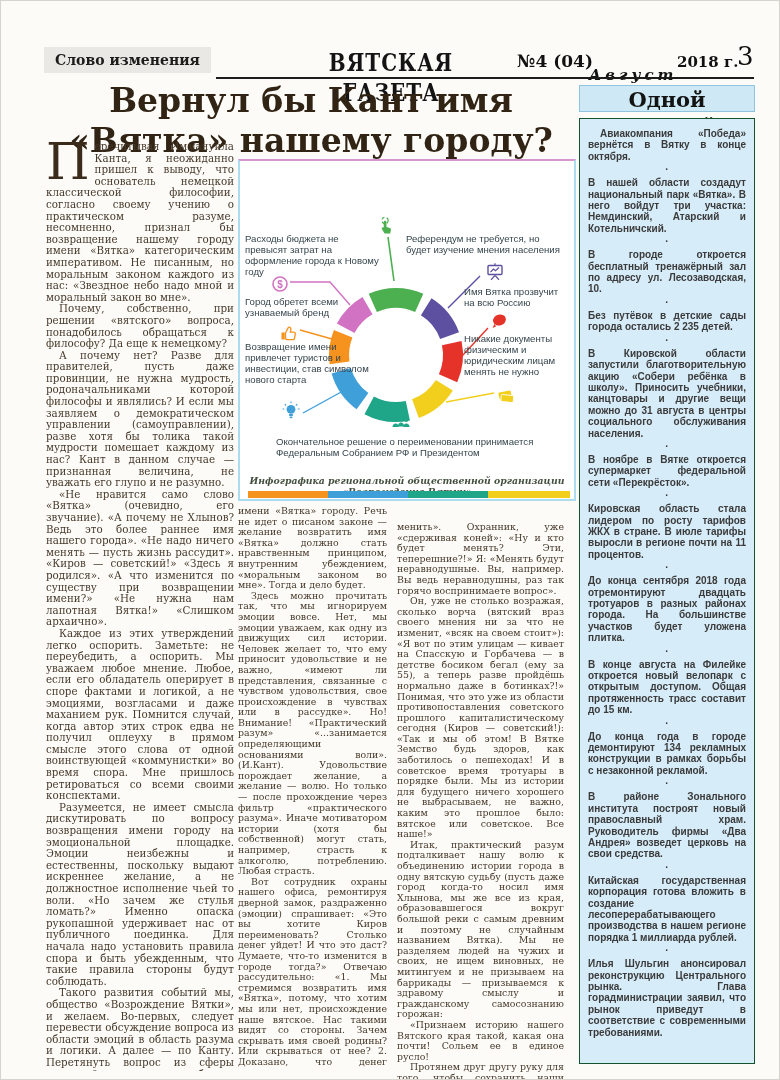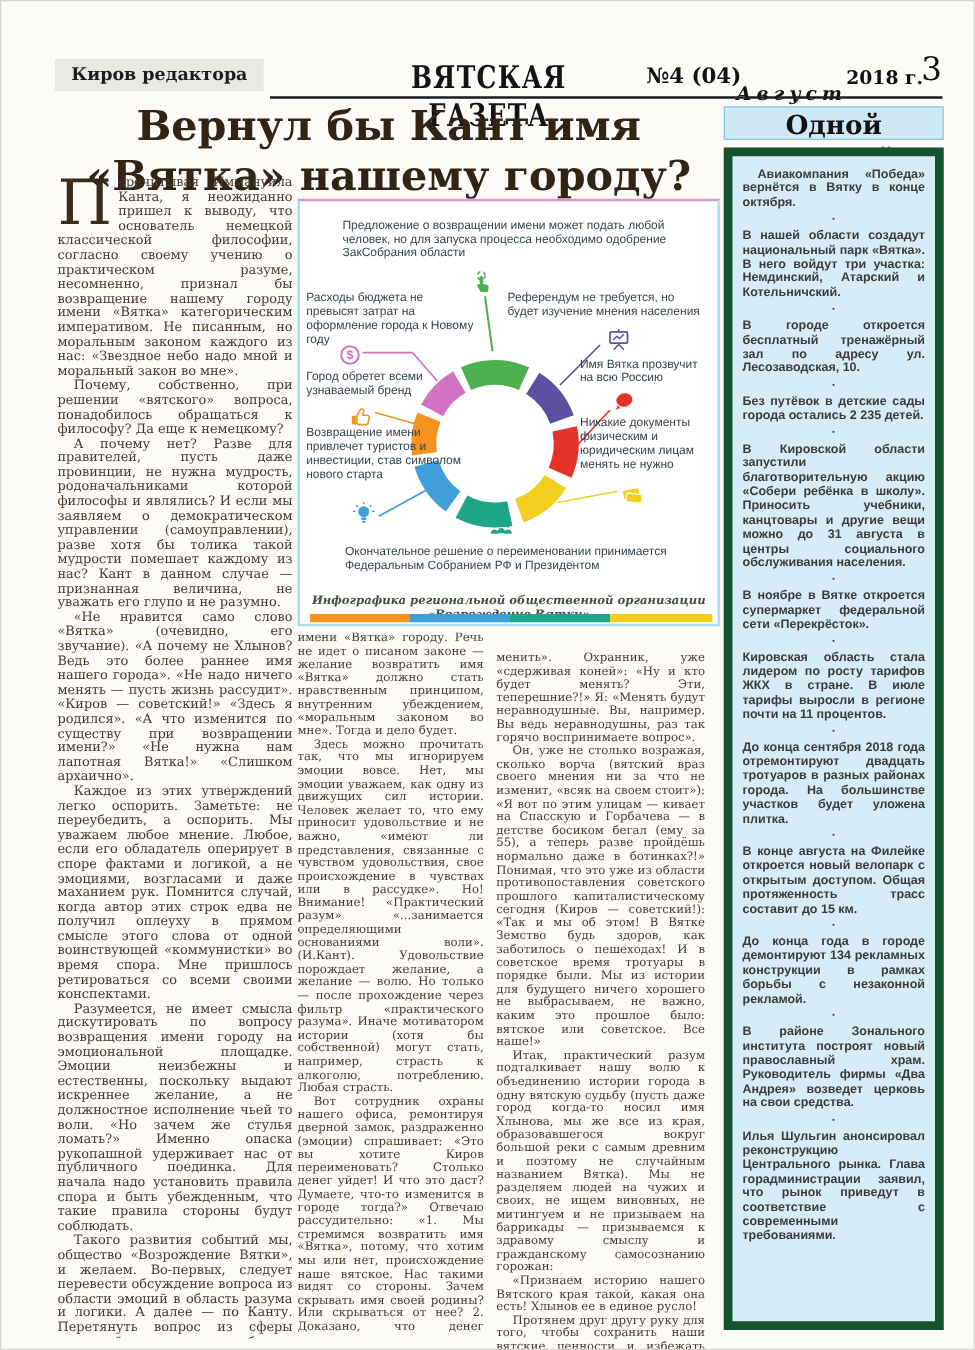--- a/index.html
+++ b/index.html
@@ -47,33 +47,33 @@
   .color-bar{position:absolute;left:8px;top:330px;}
   .icon{position:absolute;width:20px;height:20px;}
   #ic-hand{left:135px;top:55px;} #ic-coin{left:30px;top:113px;} #ic-thumb{left:39px;top:161px;}
   #ic-bulb{left:41px;top:240px;} #ic-people{left:151px;top:252px;} #ic-easel{left:245px;top:101px;}
   #ic-shout{left:249px;top:150px;} #ic-cards{left:256px;top:225px;}
   
   .sidebar-title{position:absolute;left:578px;top:84px;width:176px;height:27px;line-height:27px;
         background:#cfe8f6;border:1.5px solid #8fc3de;box-sizing:border-box;text-align:center;
         font-weight:bold;font-size:21px;color:#131313;}
   .news-box{position:absolute;left:578px;top:117px;width:176px;height:946px;background:#d6ecf8;
-        border:7px solid #14532d;box-sizing:border-box;overflow:hidden;}
+        border:1px solid #14532d;box-sizing:border-box;overflow:hidden;}
   .news-list{padding:9px 8px;}
   .news-item{margin:0;font-family:"Liberation Sans",sans-serif;font-weight:bold;font-size:10px;
         line-height:11.4px;color:#3b3b3b;text-align:justify;text-indent:12px;}
   .news-item + .news-item::before{content:"\00B7";display:block;text-align:center;text-indent:0;
         font-weight:900;color:#3b3b3b;line-height:11px;margin:2px 0;}
 </style>
 </head>
 <body>
 
 <div class="page">
 
-  <div class="section-label">Киров редактора</div>
+  <div class="section-label">Слово изменения</div>
   <div class="masthead">Вятская газета</div>
   <div class="issue-no">№4 (04)</div>
   <div class="issue-month">Август</div>
   <div class="issue-year">2018 г.</div>
   <div class="page-no">3</div>
   <div class="head-rule"></div>
 
   <div class="headline">Вернул бы Кант имя «Вятка» нашему городу?</div>
 
   <div class="article-col col-0">
@@ -88,21 +88,21 @@
   <div class="article-col col-1">
       <p>имени «Вятка» городу. Речь не идет о писаном законе — желание возвратить имя «Вятка» должно стать нравственным принципом, внутренним убеждением, «моральным законом во мне». Тогда и дело будет.</p>
       <p>Здесь можно прочитать так, что мы игнорируем эмоции вовсе. Нет, мы эмоции уважаем, как одну из движущих сил истории. Человек желает то, что ему приносит удовольствие и не важно, «имеют ли представления, связанные с чувством удовольствия, свое происхождение в чувствах или в рассудке». Но! Внимание! «Практический разум» «...занимается определяющими основаниями воли». (И.Кант). Удовольствие порождает желание, а желание — волю. Но только — после прохождение через фильтр «практического разума». Иначе мотиватором истории (хотя бы собственной) могут стать, например, страсть к алкоголю, потреблению. Любая страсть.</p>
       <p>Вот сотрудник охраны нашего офиса, ремонтируя дверной замок, раздраженно (эмоции) спрашивает: «Это вы хотите Киров переименовать? Столько денег уйдет! И что это даст? Думаете, что-то изменится в городе тогда?»  Отвечаю рассудительно: «1. Мы стремимся возвратить имя «Вятка», потому, что хотим мы или нет, происхождение наше вятское. Нас такими видят со стороны. Зачем скрывать имя своей родины? Или скрываться от нее? 2. Доказано, что денег дополнительных для этого почти никаких не надо. Читайте об этом в нашей газете и в социальных сетях. 3. Сразу изменения заметить будет сложно, но возвращение имени будет означать, что мы повернулись лицом к нашей истории, относимся к ее прошлому и будущему всерьез, и одновременно обретаем свое лицо, самих себя. Без такого отношения ничего не из-</p>
     </div>
   <div class="article-col col-2">
     <div>
         <p>менить». Охранник, уже «сдерживая коней»: «Ну и кто будет менять? Эти, теперешние?!» Я: «Менять будут неравнодушные. Вы, например. Вы ведь неравнодушны, раз так горячо воспринимаете вопрос».</p>
         <p>Он, уже не столько возражая, сколько ворча (вятский враз своего мнения ни за что не изменит, «всяк на своем стоит»): «Я вот по этим улицам — кивает на Спасскую и Горбачева — в детстве босиком бегал (ему за 55), а теперь разве пройдёшь нормально даже в ботинках?!» Понимая, что это уже из области противопоставления советского прошлого капиталистическому сегодня (Киров — советский!): «Так и мы об этом! В Вятке Земство будь здоров, как заботилось о пешеходах! И в советское время тротуары в порядке были. Мы из истории для будущего ничего хорошего не выбрасываем, не важно, каким это прошлое было: вятское или советское. Все наше!»</p>
         <p>Итак, практический разум подталкивает нашу волю к объединению истории города в одну вятскую судьбу (пусть даже город когда-то носил имя Хлынова, мы же все из края, образовавшегося вокруг большой реки с самым древним и поэтому не случайным названием Вятка). Мы не разделяем людей на чужих и своих, не ищем виновных, не митингуем и не призываем на баррикады — призываемся к здравому смыслу и гражданскому самосознанию горожан:</p>
-        <p>«Признаем историю нашего Вятского края такой, какая она есть! Хлынов ее в единое русло!</p>
+        <p>«Признаем историю нашего Вятского края такой, какая она почти! Сольем ее в единое русло!</p>
         <p>Протянем друг другу руку для того, чтобы сохранить наши вятские ценности и избежать ошибок в будущем!»</p>
       </div>
 
   </div>
 
   <div class="infographic">
     <svg class="info-svg" viewBox="0 0 334 338">
 
       <polyline points="148,76 154,120" fill="none" stroke-width="1.6" stroke="#4caf50"></polyline>
       <polyline points="50,121 90,121 110,144" fill="none" stroke-width="1.4" stroke="#d272c2"></polyline>
@@ -155,21 +155,20 @@
     </svg>
     <svg id="ic-shout" class="icon" viewBox="0 0 20 20" color="#e5332a">
       <ellipse cx="10.5" cy="9" rx="6.5" ry="5.4" fill="currentColor" transform="rotate(-15 10.5 9)"></ellipse>
       <path d="M5.5 13 l-2 4 3.6-1.6 z" fill="currentColor"></path>
     </svg>
     <svg id="ic-cards" class="icon" viewBox="0 0 20 20" color="#f2cf1d">
       <rect x="2.8" y="5.5" width="12.5" height="7" rx="1.2" fill="currentColor" transform="rotate(-12 9 9)"></rect>
       <rect x="5" y="9" width="12.5" height="7" rx="1.2" fill="currentColor" stroke="#ffffff" stroke-width="0.9" transform="rotate(6 11 12.5)"></rect>
     </svg>
 
-    <div class="callout co-0">Предложение о возвращении имени может подать любой человек, но для запуска процесса необходимо одобрение ЗакСобрания области</div>
     <div class="callout co-1">Расходы бюджета не превысят затрат на оформление города к Новому году</div>
     <div class="callout co-2">Город обретет всеми узнаваемый бренд</div>
     <div class="callout co-3">Возвращение имени привлечет туристов и инвестиции, став символом нового старта</div>
     <div class="callout co-4">Референдум не требуется, но будет изучение мнения населения</div>
     <div class="callout co-5">Имя Вятка прозвучит на всю Россию</div>
     <div class="callout co-6">Никакие документы физическим и юридическим лицам менять не нужно</div>
     <div class="callout co-7">Окончательное решение о переименовании принимается Федеральным Собранием РФ и Президентом</div>
 
     <div class="info-caption">Инфографика региональной общественной организации «Возрождение Вятки»</div>
 
@@ -188,17 +187,18 @@
         <p class="news-item">В нашей области создадут национальный парк «Вятка». В него войдут три участка: Немдинский, Атарский и Котельничский.</p>
         <p class="news-item">В городе откроется бесплатный тренажёрный зал по адресу ул. Лесозаводская, 10.</p>
         <p class="news-item">Без путёвок в детские сады города  остались 2 235 детей.</p>
         <p class="news-item">В Кировской области запустили благотворительную акцию «Собери ребёнка в школу». Приносить учебники, канцтовары и другие вещи можно до 31 августа в центры социального обслуживания населения.</p>
         <p class="news-item">В ноябре в Вятке откроется супермаркет федеральной сети «Перекрёсток».</p>
         <p class="news-item">Кировская область стала лидером по росту тарифов ЖКХ в стране. В июле тарифы выросли в регионе почти на 11 процентов.</p>
         <p class="news-item">До конца сентября 2018 года отремонтируют двадцать тротуаров в разных районах города. На большинстве участков будет уложена плитка.</p>
         <p class="news-item">В конце августа на Филейке откроется новый велопарк с открытым доступом. Общая протяженность трасс составит до 15 км.</p>
         <p class="news-item">До конца года в городе демонтируют 134 рекламных конструкции в рамках борьбы с незаконной рекламой.</p>
         <p class="news-item">В районе Зонального института построят новый православный храм. Руководитель фирмы «Два Андрея» возведет церковь на свои средства.</p>
+        <p class="news-item">Китайская государственная корпорация готова вложить в создание лесоперерабатывающего производства в нашем регионе порядка 1 миллиарда рублей.</p>
         <p class="news-item">Илья Шульгин анонсировал реконструкцию Центрального рынка. Глава горадминистрации заявил, что рынок приведут в соответствие с современными требованиями.</p>
       </div>
   </div>
 
 </div>
 
 </body></html>

